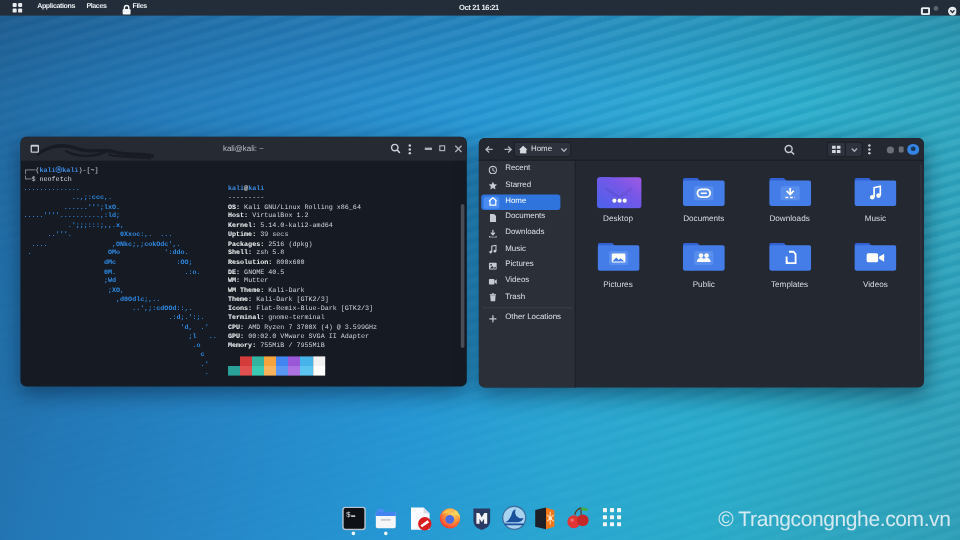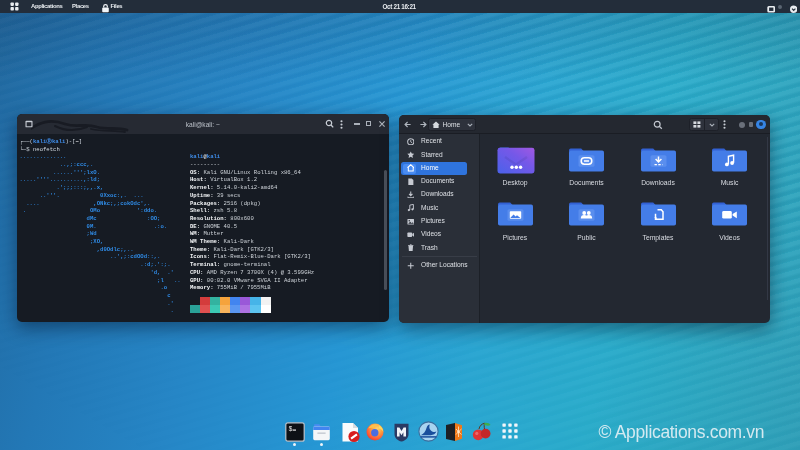--- a/index.html
+++ b/index.html
@@ -435,13 +435,13 @@
       <rect x="12.2" y="0.4" width="3.4" height="3.4" rx="0.7"></rect>
     <rect x="0.4" y="6.3" width="3.4" height="3.4" rx="0.7"></rect>
       <rect x="6.3" y="6.3" width="3.4" height="3.4" rx="0.7"></rect>
       <rect x="12.2" y="6.3" width="3.4" height="3.4" rx="0.7"></rect>
     <rect x="0.4" y="12.2" width="3.4" height="3.4" rx="0.7"></rect>
       <rect x="6.3" y="12.2" width="3.4" height="3.4" rx="0.7"></rect>
       <rect x="12.2" y="12.2" width="3.4" height="3.4" rx="0.7"></rect>
   </g>
 </svg>
 
-<div class="wm">© Applications.com.vn</div>
+<div class="wm">© Trangcongnghe.com.vn</div>
 
 </body></html>

